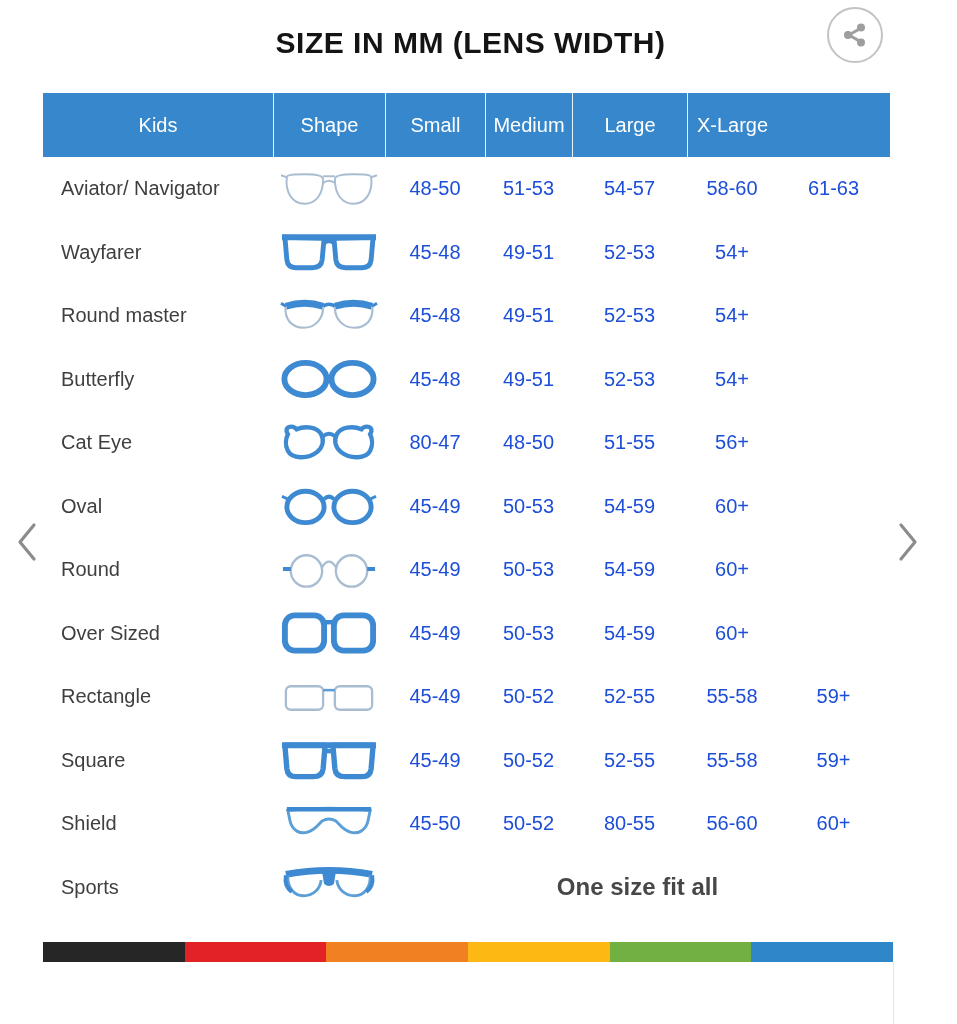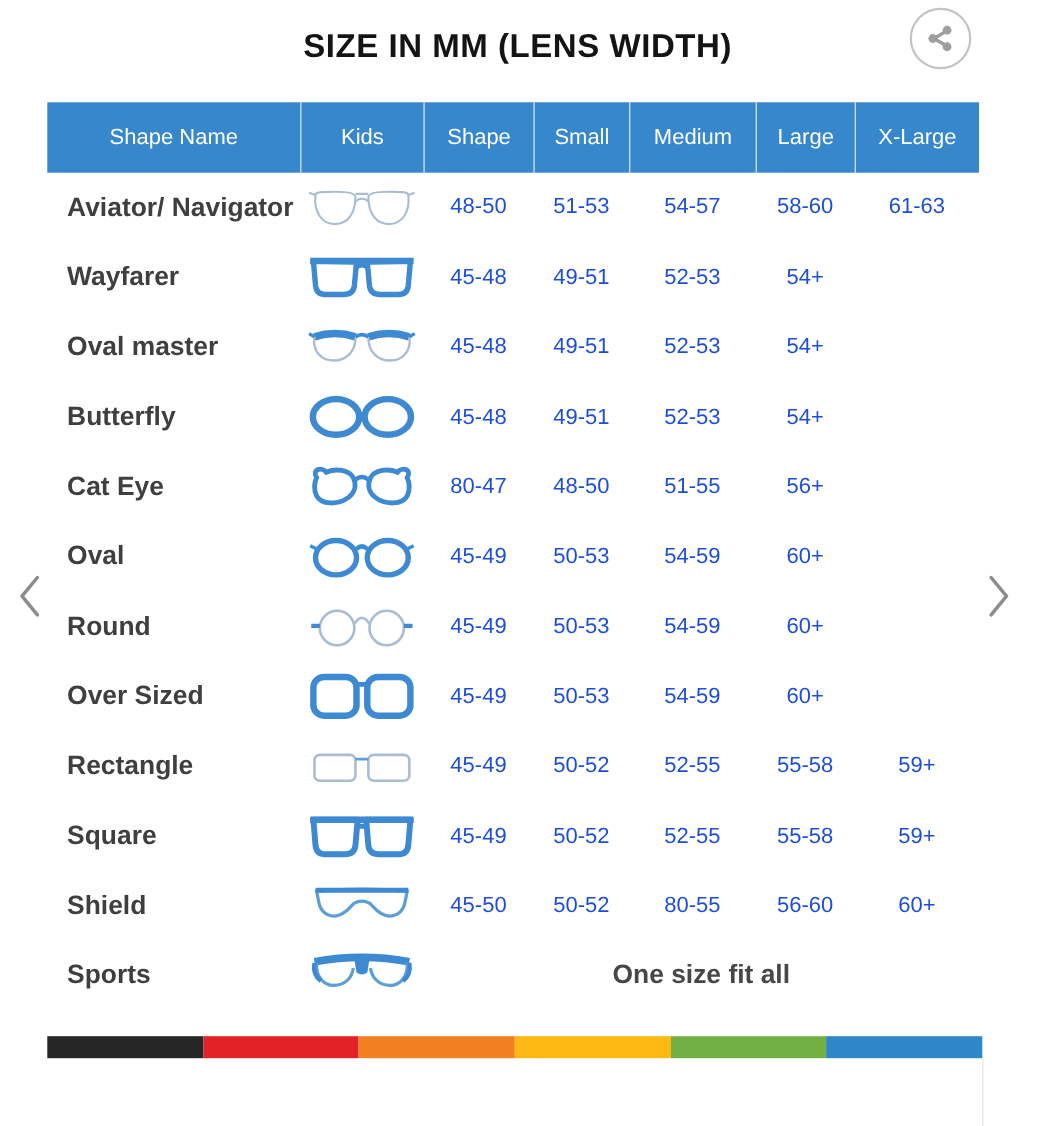--- a/index.html
+++ b/index.html
@@ -25,21 +25,21 @@
     display:flex;align-items:center;justify-content:center;
     color:#ffffff;font-size:20px;border-left:1px solid rgba(255,255,255,.9);
     box-sizing:border-box;
   }
   .th:first-child{border-left:none;}
   .tbody{position:absolute;left:43px;top:157px;width:847px;}
   .trow{
     display:grid;grid-template-columns:230px 112px 100px 87px 115px 90px 113px;
     height:63.5px;align-items:center;
   }
-  .td-name{padding-left:18px;font-size:24px;color:#3f3f3f;font-weight:bold;}
+  .td-name{padding-left:18px;font-size:20px;color:#3f3f3f;}
   .td-icon{display:flex;align-items:center;justify-content:center;}
   .td-size{text-align:center;font-size:20px;color:#1d4ed8;}
   .td-span{grid-column:3 / 8;text-align:center;font-size:24px;color:#474747;font-weight:bold;}
   .nav{
     position:absolute;top:519px;width:30px;height:46px;background:none;border:none;
     padding:0;cursor:pointer;display:flex;align-items:center;justify-content:center;
   }
   .nav-prev{left:12px;}
   .nav-next{left:893px;}
   .stripe{
@@ -63,21 +63,20 @@
         <line x1="9" y1="15" x2="21" y2="8" stroke="#9e9e9e" stroke-width="3"></line>
         <line x1="9" y1="15" x2="21" y2="22" stroke="#9e9e9e" stroke-width="3"></line>
         <circle cx="21" cy="7.5" r="4" fill="#9e9e9e"></circle>
         <circle cx="8" cy="15" r="4" fill="#9e9e9e"></circle>
         <circle cx="21" cy="22.5" r="4" fill="#9e9e9e"></circle>
       </svg>
     </span>
   </button>
 
   <div class="table-header" style="background: rgb(55, 135, 205);">
-      <div class="th">Shape Name</div>
       <div class="th">Kids</div>
       <div class="th">Shape</div>
       <div class="th">Small</div>
       <div class="th">Medium</div>
       <div class="th">Large</div>
       <div class="th">X-Large</div>
     </div>
 
   <div class="tbody">
       <div class="trow">
@@ -107,21 +106,21 @@
     <path d="M45,16 Q50,12 55,16" stroke="#3e8ad2" stroke-width="4" fill="none"></path>
           </svg>
         </div>
   <div class="td-size">45-48</div>
         <div class="td-size">49-51</div>
         <div class="td-size">52-53</div>
         <div class="td-size">54+</div>
         <div class="td-size"></div>
       </div>
       <div class="trow">
-    <div class="td-name">Oval master</div>
+    <div class="td-name">Round master</div>
     <div class="td-icon">
           <svg width="98" height="50" viewBox="0 0 100 50">
             <path d="M6,15 Q25,9 44,15" stroke="#3e8ad2" stroke-width="7" fill="none"></path>
     <path d="M6,15 C4,28 12,37 24,37 C36,37 44,28 44,16" stroke="#a9bdd2" stroke-width="2.2" fill="none"></path>
     <path d="M94,15 Q75,9 56,15" stroke="#3e8ad2" stroke-width="7" fill="none"></path>
     <path d="M94,15 C96,28 88,37 76,37 C64,37 56,28 56,16" stroke="#a9bdd2" stroke-width="2.2" fill="none"></path>
     <path d="M44,15 Q50,11 56,15" stroke="#3e8ad2" stroke-width="3.5" fill="none"></path>
     <path d="M1,12 L6,15 M99,12 L94,15" stroke="#3e8ad2" stroke-width="3"></path>
           </svg>
         </div>

